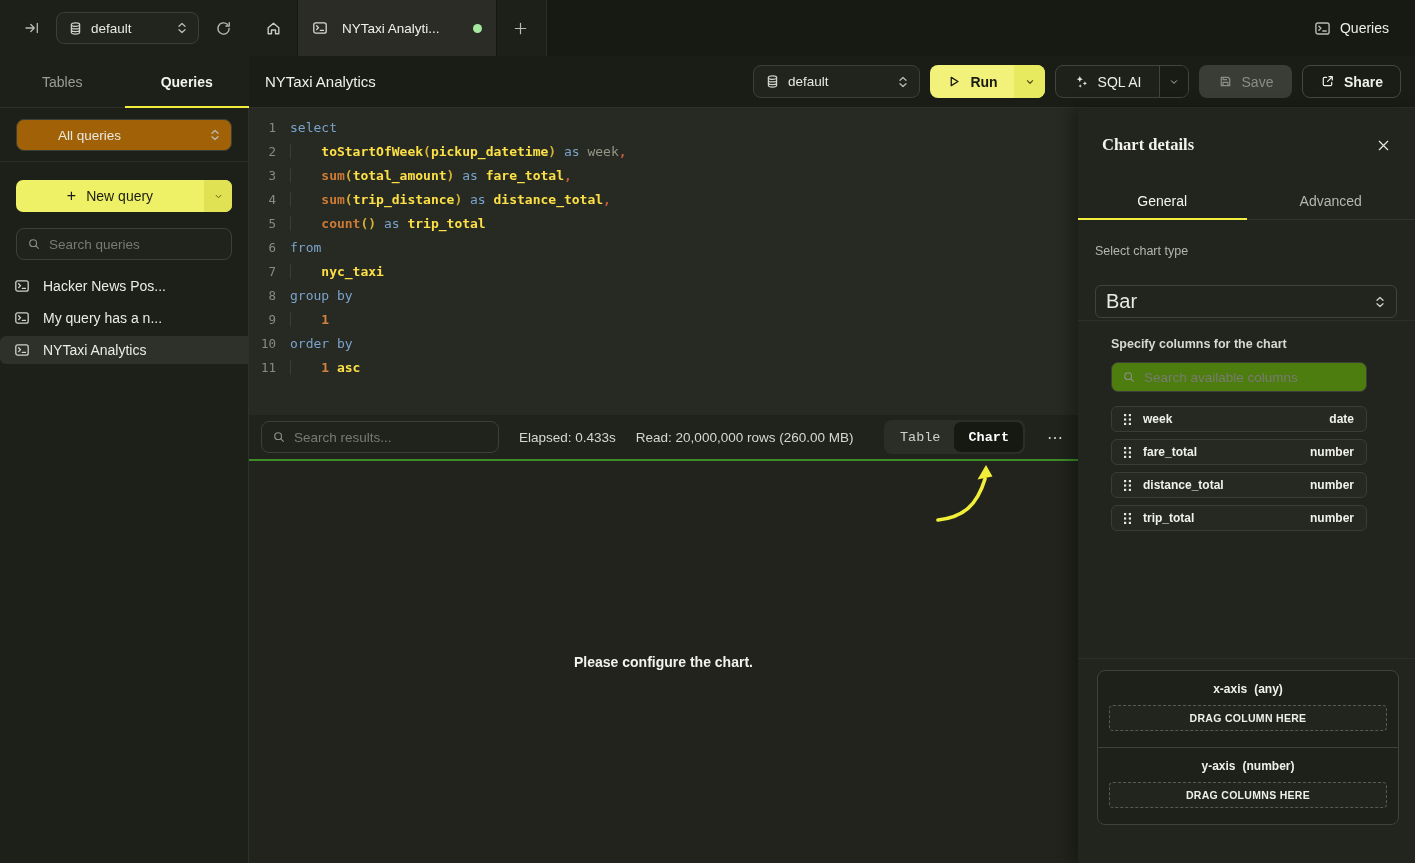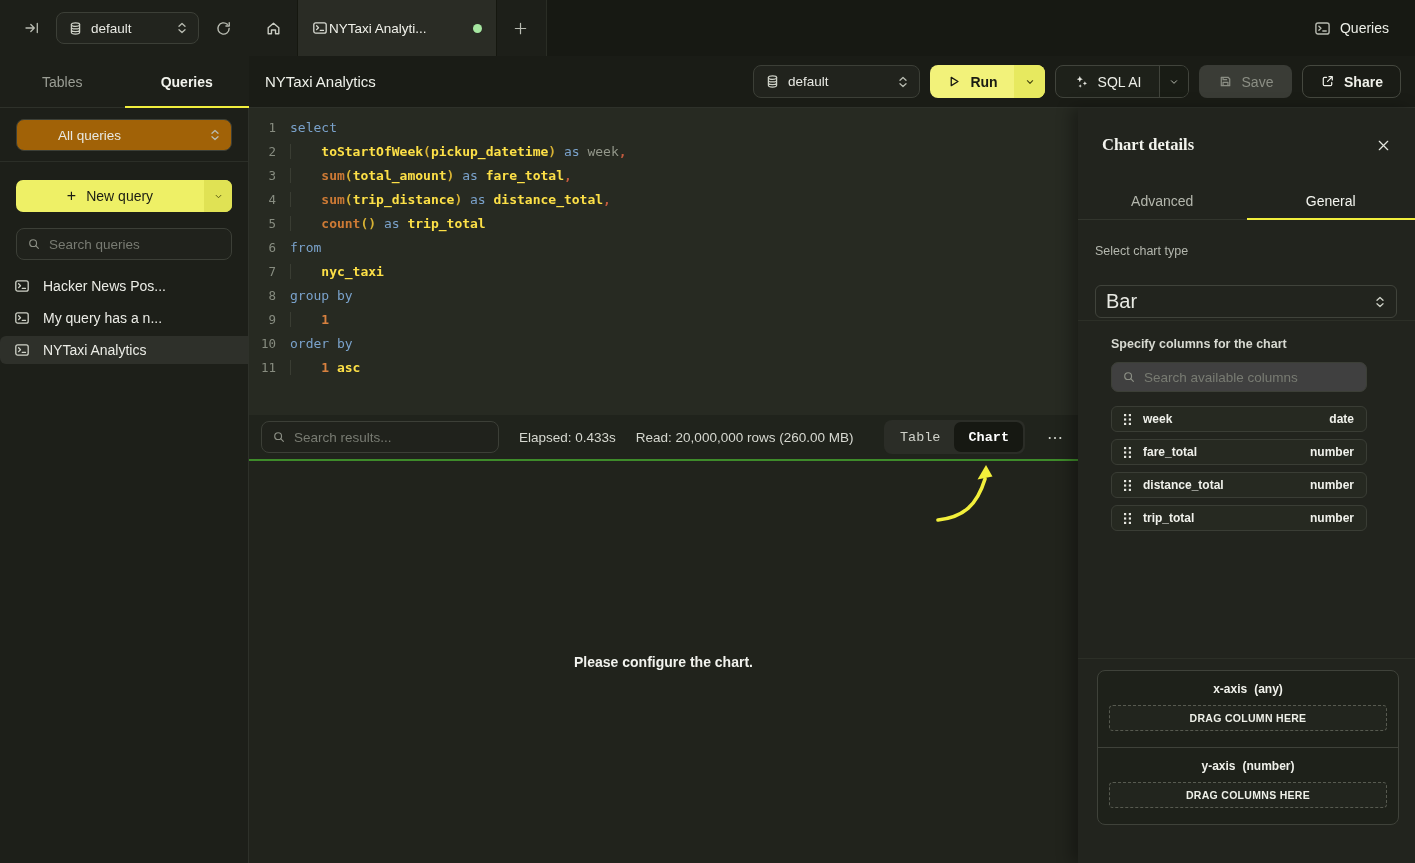--- a/index.html
+++ b/index.html
@@ -11,21 +11,21 @@
 
   
   .topbar { position:absolute; left:0; top:0; width:1415px; height:56px; background:#1d1f19; }
   .topbar-left { position:absolute; left:0; top:0; width:249px; height:56px; display:flex; align-items:center; padding:0 14px 0 20px; gap:12px; }
   .icon-btn { color:#b9bcb2; display:flex; align-items:center; justify-content:center; width:24px; height:24px; }
   .ui-select { display:flex; align-items:center; gap:8px; height:32px; border:1px solid #3c3f37; border-radius:8px; background:#22241e; padding:0 10px; color:#e8e9e3; font-size:13.5px; }
   .ui-select .grow { flex:1; }
   .conn-select { flex:1; }
   .tabstrip { position:absolute; left:249px; top:0; height:56px; display:flex; align-items:stretch; }
   .tab-home { width:48px; display:flex; align-items:center; justify-content:center; color:#c9ccc2; }
-  .tab-active { width:200px; background:#2a2c25; display:flex; align-items:center; gap:1px; padding:0 14px; border-left:1px solid #15170f; border-right:1px solid #15170f; }
+  .tab-active { width:200px; background:#2a2c25; display:flex; align-items:center; gap:14px; padding:0 14px; border-left:1px solid #15170f; border-right:1px solid #15170f; }
   .tab-active .tab-label { font-size:13.5px; color:#f0f1ea; white-space:nowrap; overflow:hidden; }
   .tab-dot { width:9px; height:9px; border-radius:50%; margin-left:auto; flex:0 0 auto; }
   .tab-plus { width:46px; display:flex; align-items:center; justify-content:center; color:#b9bcb2; font-size:20px; font-weight:300; }
   .topbar-right { position:absolute; left:546px; top:0; width:869px; height:56px; background:#171913; border-left:1px solid #2a2d25; display:flex; align-items:center; justify-content:flex-end; padding-right:26px; }
   .queries-nav { display:flex; align-items:center; gap:9px; color:#eceee7; font-size:14px; }
 
   
   .sidebar-head { position:absolute; left:0; top:56px; width:249px; height:52px; background:#1d1f19; border-bottom:1px solid #2e312a; display:flex; }
   .sidebar-tab { flex:1; display:flex; align-items:center; justify-content:center; font-size:14px; color:#9b9e95; position:relative; }
   .sidebar-tab.active { color:#f2f3ed; font-weight:bold; }
@@ -100,21 +100,21 @@
   .panel-tabs { height:38px; flex:0 0 auto; display:flex; border-bottom:1px solid #32352d; }
   .panel-tab { flex:1; display:flex; align-items:center; justify-content:center; font-size:14px; color:#b4b7ad; position:relative; }
   .panel-tab.active { color:#f4f5ef; }
   .panel-tab.active::after { content:""; position:absolute; left:0; right:0; bottom:-1px; height:2.5px; background:#f1ee3d; }
   .panel-sec1 { flex:0 0 auto; padding:24px 18px 0 17px; height:100px; }
   .field-label { font-size:12.5px; color:#b4b7ae; margin-bottom:27px; }
   .type-select { height:33px; background:transparent; border-color:#40433b; font-size:20px;border-radius:6px; }
   .panel-div { border-top:1px solid #2c2f27; flex:0 0 auto; }
   .panel-sec2 { flex:1 1 auto; padding:16px 48px 0 33px; overflow:hidden; }
   .cols-label { font-size:12.5px; font-weight:bold; color:#d7d9d1; margin-bottom:11px; }
-  .cols-search { height:30px; border-radius:7px; margin-top:0; background:#404040; }
+  .cols-search { height:30px; border-radius:7px; margin-top:0; background:#4d7c0f; }
   .column-list { margin-top:14px; }
   .col-row { height:26px; margin-bottom:7px; border:1px solid #3a3d35; border-radius:6px; background:#262921; display:flex; align-items:center; gap:11px; padding:0 12px 0 11px; }
   .col-name { font-size:12px; font-weight:bold; color:#f0f1eb; }
   .col-type { margin-left:auto; font-size:12px; font-weight:bold; color:#f0f1eb; }
   .drag-handle { color:#e6e7e0; flex:0 0 auto; }
   .axis-box { flex:0 0 auto; margin:11px 16px 38px 19px; border:1px solid #3f423a; border-radius:8px; background:#1e211a; }
   .axis-sec { padding:11px 10px 16px 10px; }
   .axis-sec.first { border-bottom:1px solid #3f423a; }
   .axis-title { display:flex; justify-content:center; gap:7px; font-size:12px; font-weight:bold; color:#f0f1eb; }
   .drop-zone { margin:9px 1px 0 1px; height:26px; border:1px dashed #575a50; border-radius:4px; background:#22251e; display:flex; align-items:center; justify-content:center; font-size:10.5px; font-weight:bold; letter-spacing:.3px; color:#eef0e8; }
@@ -415,25 +415,25 @@
   <aside class="panel">
     <div class="panel-header">
       <span class="panel-title">Chart details</span>
       <span class="panel-close">
         <svg width="15" height="15" viewBox="0 0 16 16">
             <path class="stroke" d="M3.5 3.5l9 9M12.5 3.5l-9 9"></path>
           </svg>
       </span>
     </div>
     <div class="panel-tabs">
+      <div class="panel-tab active">
+          <span>General</span>
+        </div>
       <div class="panel-tab">
           <span>Advanced</span>
-        </div>
-      <div class="panel-tab active">
-          <span>General</span>
         </div>
     </div>
     <div class="panel-sec1">
       <div class="field-label">Select chart type</div>
       <div class="ui-select type-select">
         <span class="grow">Bar</span>
         <span style="color:#cfd2c8;">
           <svg width="12" height="14" viewBox="0 0 12 14">
               <path class="stroke" d="M3 5.2L6 2.4l3 2.8M3 8.8l3 2.8 3-2.8"></path>
             </svg>

